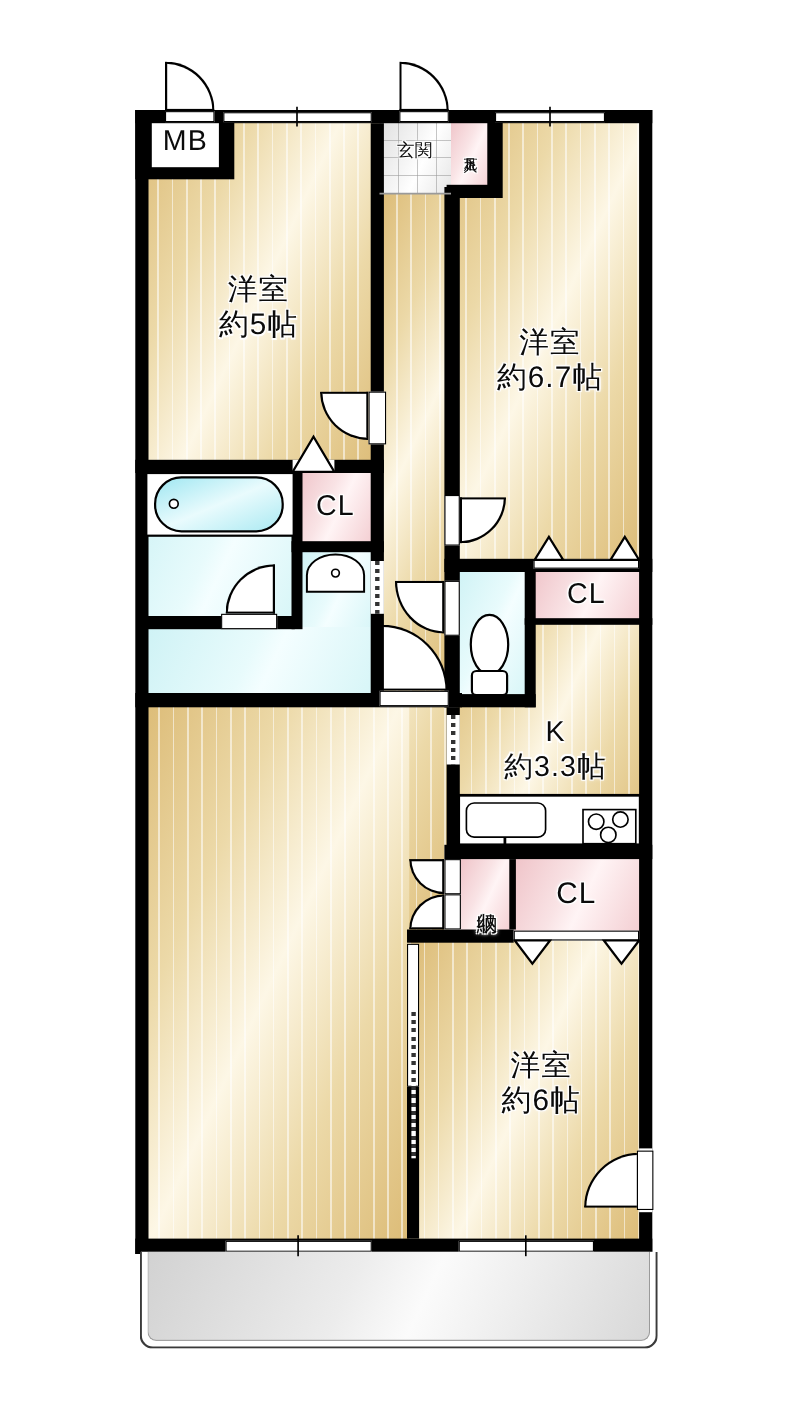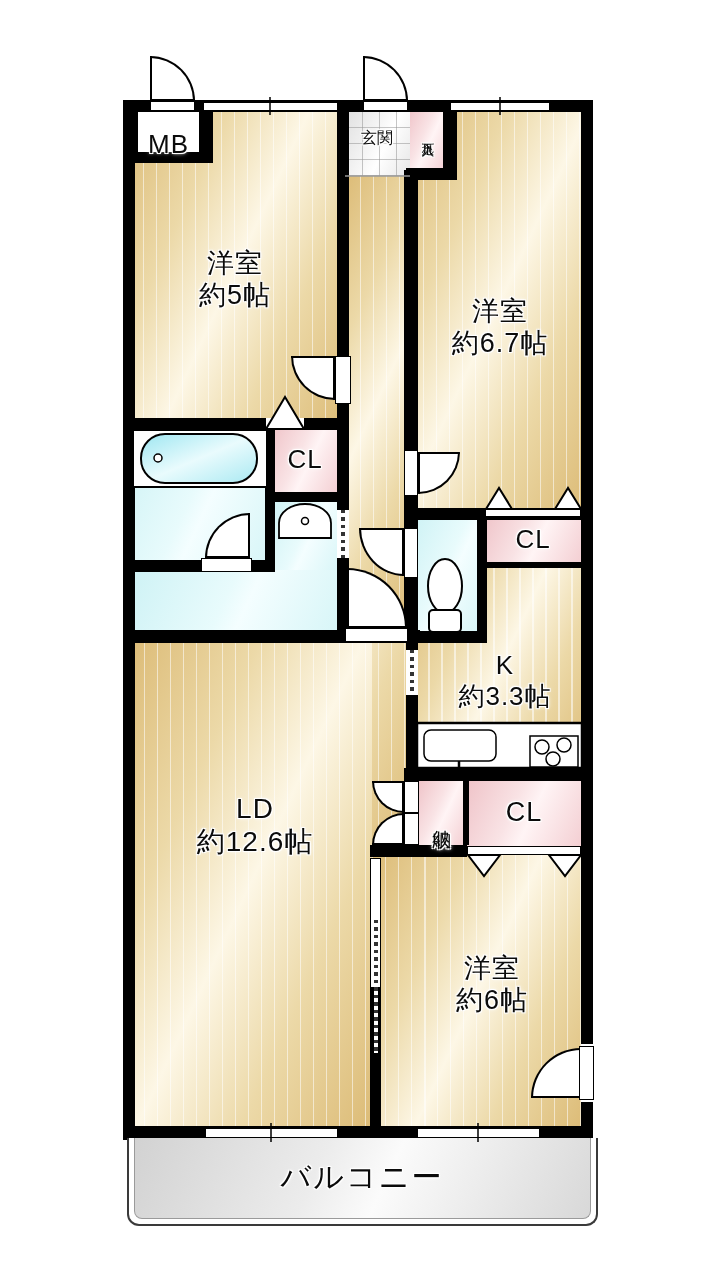--- a/index.html
+++ b/index.html
@@ -184,21 +184,21 @@
     <g stroke="#000" stroke-width="1.5">
       <line x1="270" y1="97" x2="270" y2="115"></line>
       <line x1="500" y1="97" x2="500" y2="115"></line>
       <line x1="271" y1="1123" x2="271" y2="1142"></line>
       <line x1="478" y1="1123" x2="478" y2="1142"></line>
     </g>
 
     <line x1="345" y1="176" x2="410" y2="176" stroke="#9a9a9a" stroke-width="1.5"></line>
   </svg>
 
-  <div class="lbl" style="left:138px;top:123px;width:61px;height:43px;font-size:26px">
+  <div class="lbl" style="left:138px;top:106px;width:61px;height:43px;font-size:26px">
     <span>MB</span>
   </div>
   <div class="lbl" style="left:345px;top:118px;width:64px;height:40px;font-size:16px;letter-spacing:0">
     <span>玄関</span>
   </div>
   <div class="lbl vtext" style="left:412px;top:110px;width:31px;height:62px;font-size:12.5px;letter-spacing:0">
     <span>下足入れ</span>
   </div>
   <div class="lbl" style="left:160px;top:238px;width:150px;height:84px;font-size:27px">
     <span>洋室</span>
@@ -211,31 +211,24 @@
   <div class="lbl" style="left:271px;top:430px;width:68px;height:58px;font-size:26px">
     <span>CL</span>
   </div>
   <div class="lbl" style="left:483px;top:514px;width:100px;height:50px;font-size:26px">
     <span>CL</span>
   </div>
   <div class="lbl" style="left:430px;top:643px;width:150px;height:76px;font-size:26px">
     <span>K</span>
     <span>約3.3帖</span>
   </div>
-  <div class="lbl" style="left:165px;top:783px;width:180px;height:84px;font-size:28px">
-    <span>LD</span>
-    <span>約12.6帖</span>
-  </div>
   <div class="lbl vtext" style="left:419px;top:785px;width:45px;height:60px;font-size:19px;letter-spacing:0">
     <span>収納</span>
   </div>
   <div class="lbl" style="left:467px;top:781px;width:114px;height:64px;font-size:27px">
     <span>CL</span>
   </div>
   <div class="lbl" style="left:412px;top:943px;width:160px;height:84px;font-size:27px">
     <span>洋室</span>
     <span>約6帖</span>
   </div>
-  <div class="lbl" style="left:202px;top:1155px;width:320px;height:44px;font-size:30px;letter-spacing:2px">
-    <span>バルコニー</span>
-  </div>
 
 </div>
 
 </body></html>

